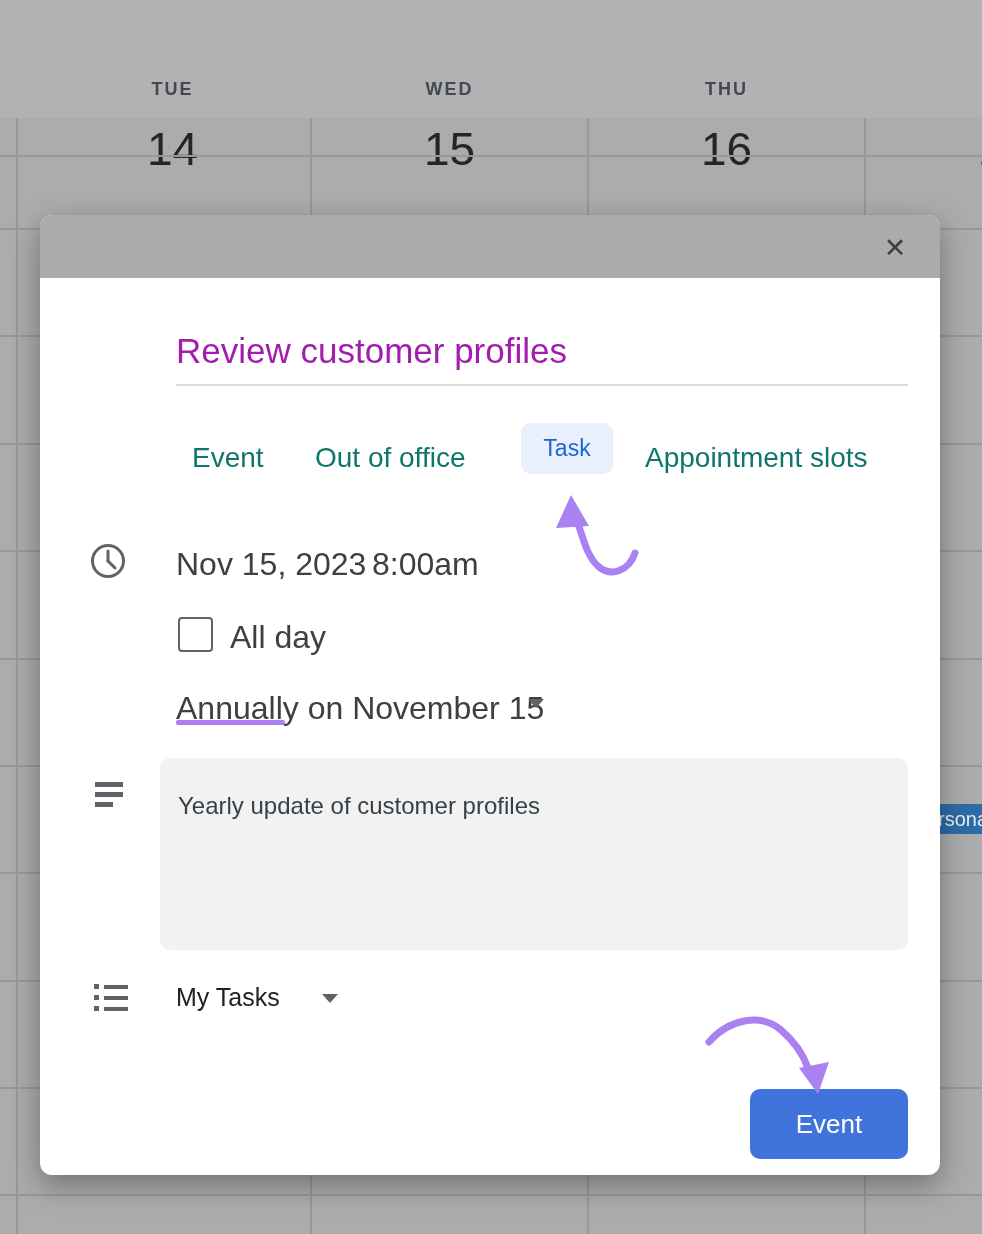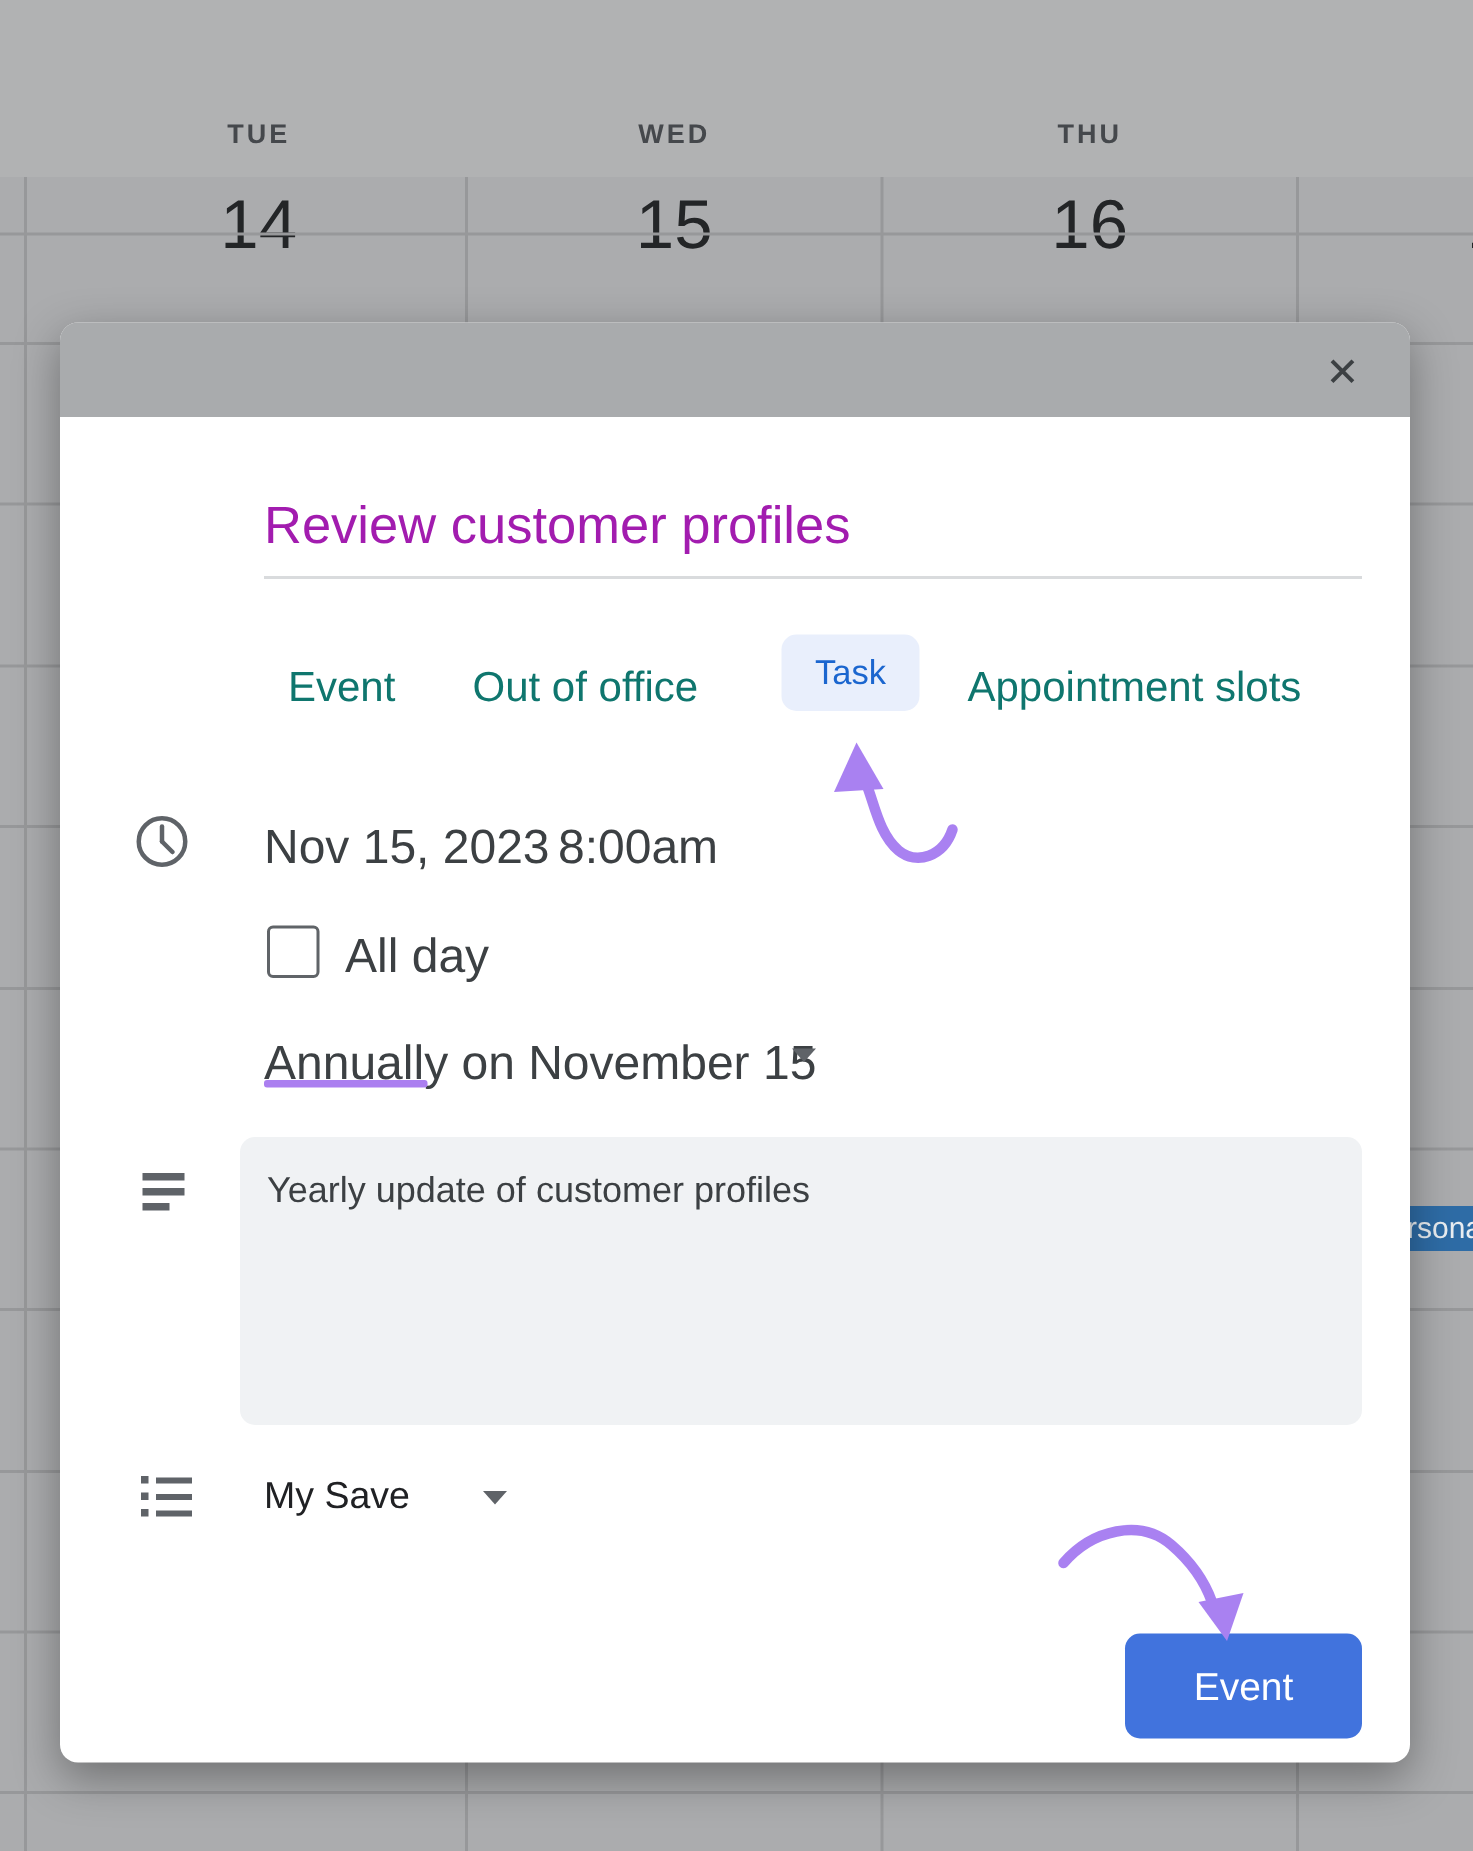--- a/index.html
+++ b/index.html
@@ -57,21 +57,21 @@
   .caret{
     width:0;height:0;border-left:8px solid transparent;border-right:8px solid transparent;
     border-top:9px solid #5f6368;position:absolute;
   }
   .desc-icon{position:absolute;left:55px;top:567px;width:28px;}
   .desc-icon .bar{height:4.5px;background:#5f6368;margin-bottom:5.5px;}
   .desc-icon .bar.short{width:18px;}
   .desc-box{
     position:absolute;left:120px;top:543px;width:748px;height:192px;
     background:#f0f2f4;border-radius:10px;box-sizing:border-box;
-    padding:22px 18px;font-size:24px;color:#3c4043;cursor:text;
+    padding:34px 18px;font-size:24px;color:#3c4043;cursor:text;
   }
   .tasklist-icon{position:absolute;left:54px;top:769px;}
   .tasklist-icon .row{display:flex;align-items:center;margin-bottom:6px;}
   .tasklist-icon .dot{width:5px;height:5px;background:#5f6368;margin-right:5px;}
   .tasklist-icon .line{width:24px;height:4px;background:#5f6368;}
   .mytasks{position:absolute;left:136px;top:768px;font-size:25px;color:#202124;white-space:nowrap;cursor:pointer;}
   .save-btn{
     position:absolute;left:710px;top:874px;width:158px;height:70px;
     background:#4173dd;border-radius:10px;border:none;
     display:flex;align-items:center;justify-content:center;
@@ -165,21 +165,21 @@
       </div>
     <div class="row">
         <div class="dot"></div>
         <div class="line"></div>
       </div>
     <div class="row">
         <div class="dot"></div>
         <div class="line"></div>
       </div>
   </div>
-  <div class="mytasks">My Save</div>
+  <div class="mytasks">My Tasks</div>
   <div class="caret" style="left:282px;top:779px;"></div>
 
   <button class="save-btn">Event</button>
 </div>
 
 <svg class="annot-svg" width="982" height="1234" viewBox="0 0 982 1234">
   <g>
     <path d="M 635 553 C 629 571 611 577 599 567 C 586 556 583 536 577 521" fill="none" stroke="#a981f1" stroke-width="7" stroke-linecap="round"></path>
     <polygon points="571,495 589,526 556,528" fill="#a981f1"></polygon>
   </g>

